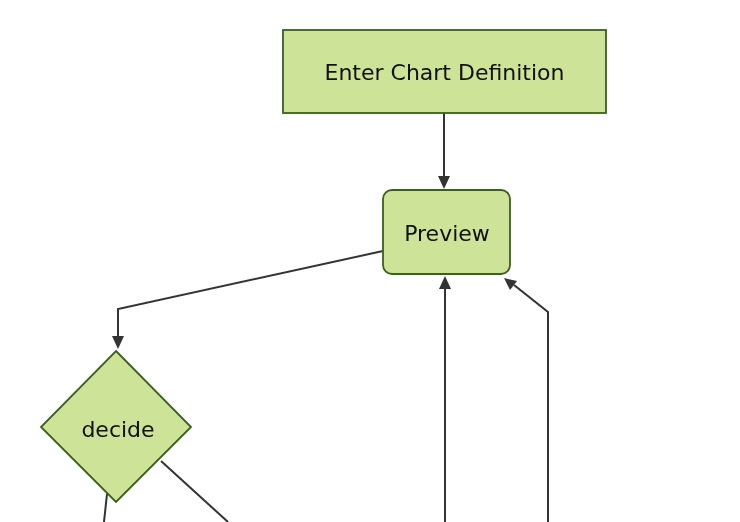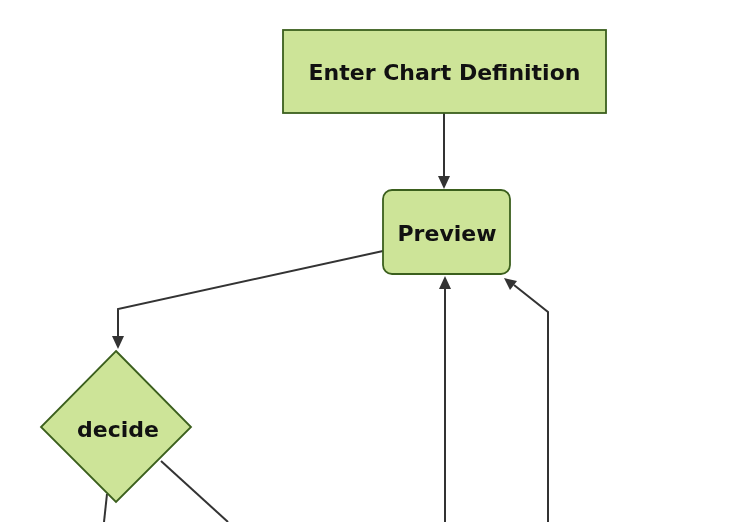--- a/index.html
+++ b/index.html
@@ -9,21 +9,20 @@
     background: var(--background, #ffffff);
     width: 740px;
     height: 522px;
     overflow: hidden;
     font-family: "DejaVu Sans", "Liberation Sans", sans-serif;
   }
   .canvas-wrap {
     position: relative;
     width: 740px;
     height: 522px;
-    font-weight: bold;
   }
   svg { display: block; }
   .edge-line {
     stroke: var(--edge-line, #333333);
     stroke-width: 2;
     fill: none;
   }
   .arrowhead {
     fill: var(--edge-line, #333333);
     stroke: none;

